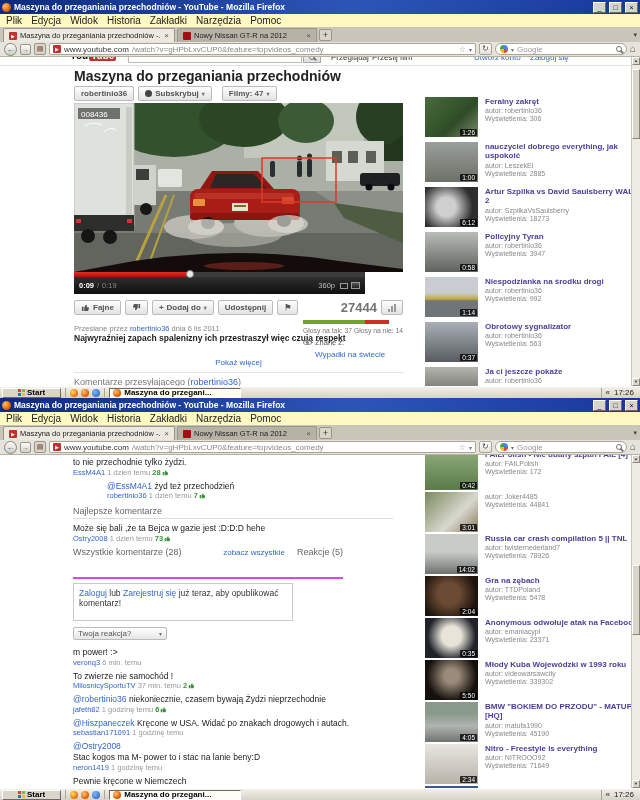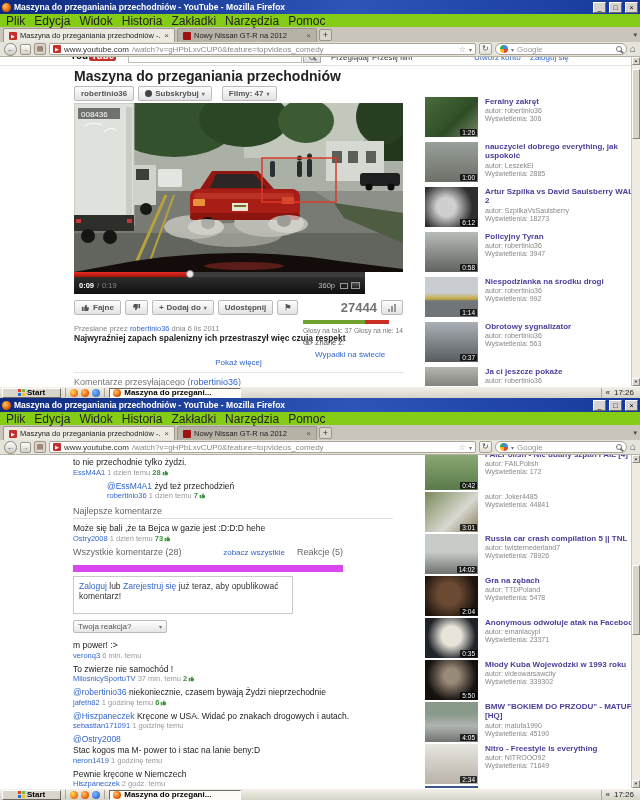--- a/index.html
+++ b/index.html
@@ -8,21 +8,21 @@
   body{font-family:"Liberation Sans",sans-serif;background:#000;position:relative}
   .win{position:absolute;left:0;width:640px;background:#e6e3da;overflow:hidden}
   #win1{top:0;height:398px}
   #win2{top:398px;height:402px}
   
   .tbar{height:14px;background:linear-gradient(90deg,#0d2a7e,#2d55b8 55%,#16389b);display:flex;align-items:center;gap:3px;padding:0 2px}
   .fxicon{width:9px;height:9px;border-radius:50%;background:radial-gradient(circle at 35% 35%,#ffc36b,#e05a00 65%,#9c3c00);flex:none}
   .fxicon.small{width:8px;height:8px}
   .tbar .ttl{flex:1;color:#fff;font-weight:bold;font-size:8.5px;white-space:nowrap;overflow:hidden}
   .winbtn{width:13px;height:11px;background:#d6d3ce;border:1px solid;border-color:#fff #6d6a65 #6d6a65 #fff;font-size:7px;line-height:9px;text-align:center;color:#000;flex:none}
-  .menubar{height:13px;display:flex;align-items:center;gap:9px;padding:0 6px;font-size:12px;color:#222;background:#84cc16}
+  .menubar{height:13px;display:flex;align-items:center;gap:9px;padding:0 6px;font-size:10px;color:#222;background:#fef9c3}
   .menubar span{white-space:nowrap}
   .tabbar{height:15px;background:#c9c5ba;display:flex;align-items:flex-end;padding:0 3px;gap:2px}
   .tab{display:flex;align-items:center;gap:3px;font-size:7.5px;height:14px;padding:0 5px;border:1px solid #9a968c;border-bottom:none;border-radius:2px 2px 0 0;color:#222;overflow:hidden;white-space:nowrap}
   .tab.active{background:#ece9e0;width:172px}
   .tab.inactive{background:#b6b2a6;width:140px}
   .tablabel{flex:1;overflow:hidden;white-space:nowrap}
   .tclose{color:#555;font-size:8px}
   .fav{width:8px;height:8px;border-radius:1px;background:var(--red);color:#fff;font-size:5px;line-height:8px;text-align:center;flex:none}
   .fav.nissan{background:#a11010}
   .newtab{width:13px;height:12px;border:1px solid #9a968c;border-radius:2px;background:#d9d5ca;font-size:9px;line-height:10px;text-align:center;color:#333;margin-bottom:1px}
@@ -117,21 +117,21 @@
   .comments{position:absolute;left:73px;top:2px;width:335px}
   .cmt{margin-bottom:4px}
   .ctext{font-size:8.5px;color:#222;line-height:1.25}
   .clink{color:var(--blue)}
   .cmeta{font-size:7.5px;color:#999}
   .cauthor{color:var(--blue)}
   .clikes{color:var(--green);font-weight:bold}
   .clikes svg{width:7px;height:7px;fill:var(--green);vertical-align:-1px;margin-left:1px}
   .reply{margin-left:34px}
   .sechdr{font-size:9px;color:#666;border-bottom:1px solid #ddd;padding-bottom:2px;margin:6px 0 4px;width:320px}
-  .allrow{display:flex;align-items:baseline;font-size:9px;color:#666;border-bottom:7px solid #d946ef;padding-bottom:8px;margin:1px 0 4px;width:270px}
+  .allrow{display:flex;align-items:baseline;font-size:9px;color:#666;border-bottom:2px solid #d946ef;padding-bottom:20px;margin:1px 0 4px;width:270px}
   .allrow .see{margin-left:auto;color:var(--blue);font-size:8px}
   .allrow .reak{margin-left:12px;color:#666}
   .loginbox{width:220px;border:1px solid #c9c9c9;background:#fff;padding:4px 5px 12px;font-size:8.5px;color:#333;margin:2px 0 6px}
   .reaction{width:94px;height:13px;border:1px solid #bbb;border-radius:2px;background:linear-gradient(#fff,#e6e6e6);display:flex;align-items:center;padding:0 4px;font-size:8px;color:#555;margin-bottom:7px}
   
   .taskbar{position:absolute;left:0;bottom:0;width:640px;height:12px;background:linear-gradient(#f2f0e8,#d6d3c8);border-top:1px solid #fff;display:flex;align-items:center;gap:3px;padding:0 2px;font-size:8px}
   .startbtn{display:flex;align-items:center;gap:2px;height:10px;padding:0 15px;background:#d9d5ca;border:1px solid;border-color:#fff #6d6a65 #6d6a65 #fff;font-weight:bold;color:#000}
   .winflag{display:grid;grid-template-columns:3px 3px;grid-template-rows:3px 3px;gap:1px}
   .winflag i{display:block}
   .winflag i:nth-child(1){background:#e33e2b}.winflag i:nth-child(2){background:#6cbf43}

